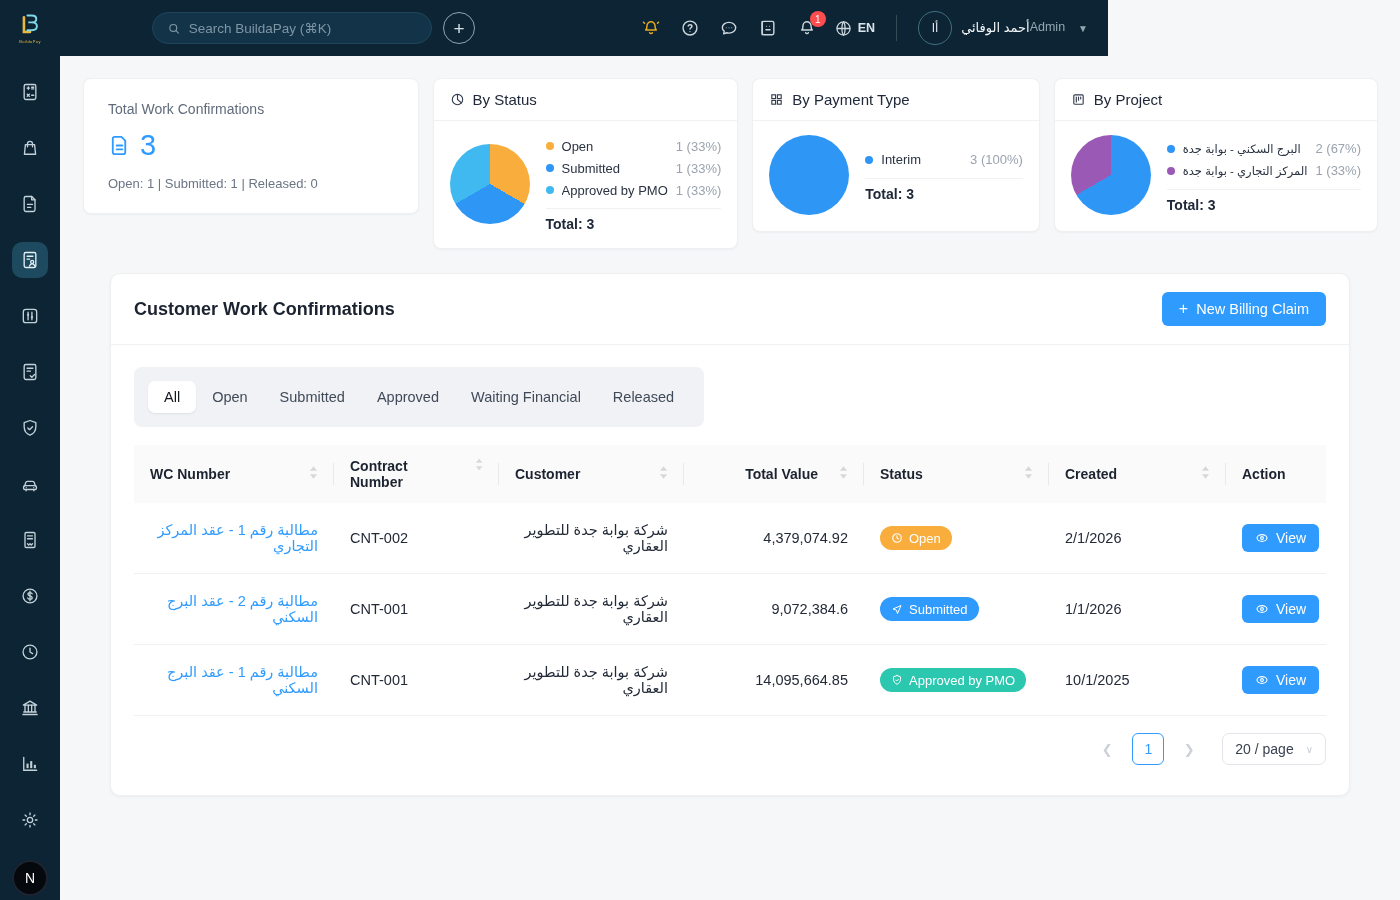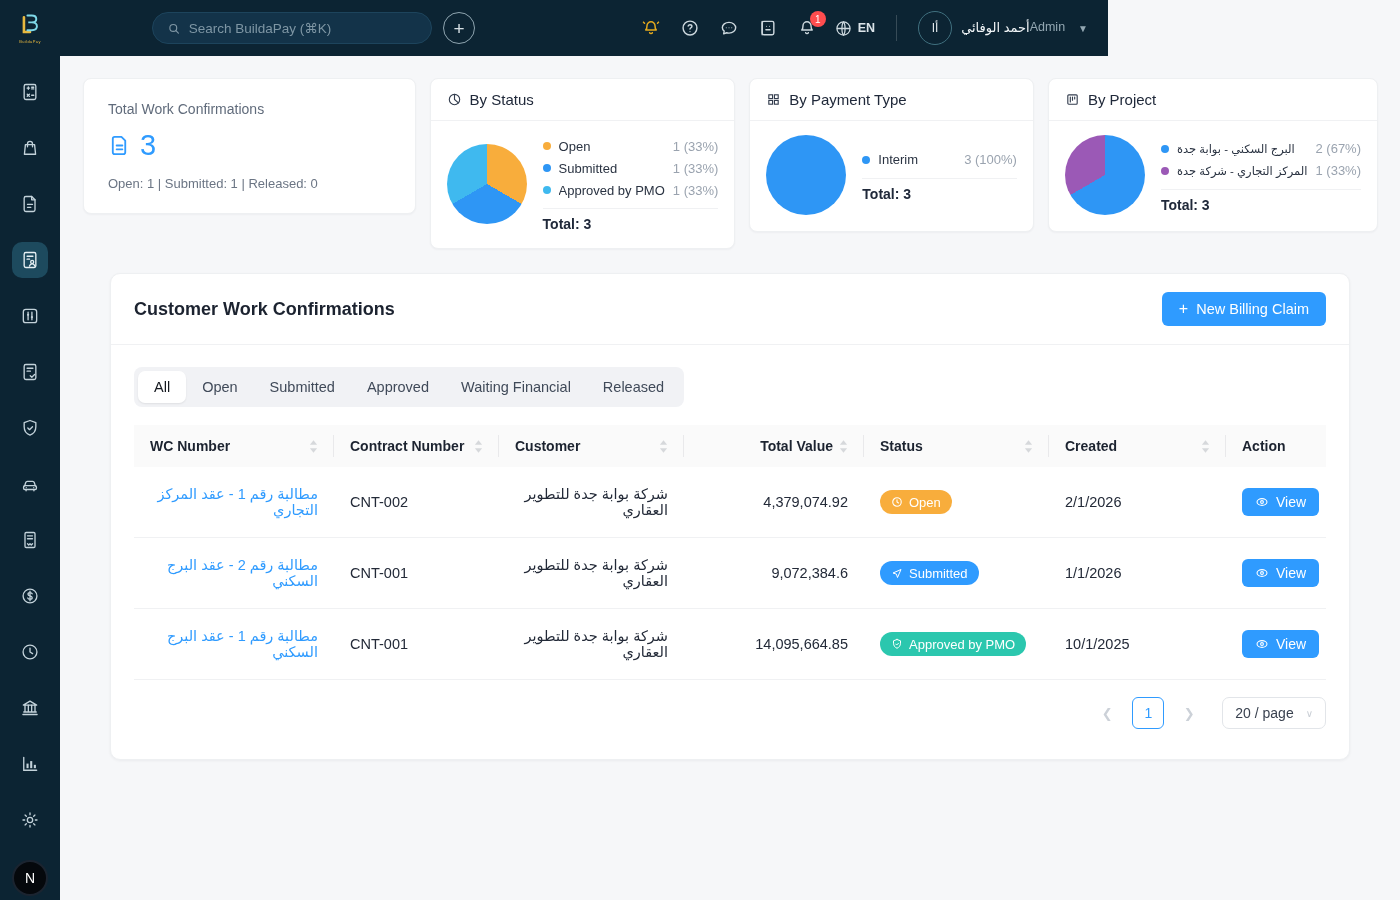--- a/index.html
+++ b/index.html
@@ -72,29 +72,29 @@
 
   
   .main-card { margin:24px 50px 0; width:1240px; border-radius:10px; background:#fff; border:1px solid #eef0f2;
                box-shadow:0 1px 3px rgba(16,24,40,.05); }
   .main-head { display:flex; align-items:center; justify-content:space-between; padding:18px 23px; border-bottom:1px solid #f0f1f3; }
   .main-title { font-size:18px; font-weight:700; color:#1c2330; }
   .new-btn { display:flex; align-items:center; gap:8px; background:#2f9bff; color:#fff; border:none; border-radius:6px;
              padding:9px 17px; font-size:14.5px; cursor:pointer; font-family:inherit; }
   .new-btn .plus { font-size:16px; line-height:1; }
 
-  .tabs { display:inline-flex; margin:22px 23px 18px; background:#f1f2f5; border-radius:8px; padding:4px; }
+  .tabs { display:inline-flex; margin:22px 23px 18px; background:#f1f2f5; border-radius:8px; padding:14px; }
   .tab { padding:8px 16px; font-size:14.5px; color:#404a59; cursor:pointer; border-radius:7px; white-space:nowrap; }
   .tab.active { background:#fff; color:#14181f; box-shadow:0 1px 2px rgba(0,0,0,.08); }
 
   .table-wrap { padding:0 23px; }
   table { width:100%; border-collapse:collapse; table-layout:fixed; }
   thead th { background:#fafafa; font-size:14px; font-weight:700; color:#1c2330; text-align:left;
              padding:13px 16px; position:relative; }
-  thead th .th-inner { display:flex; align-items:center; justify-content:space-between; gap:6px; }
+  thead th .th-inner { display:flex; align-items:flex-start; justify-content:space-between; gap:21px; }
   thead th.right .th-inner { justify-content:flex-end; }
   thead th .sep { position:absolute; right:0; top:50%; transform:translateY(-50%); width:1px; height:22px; background:#e9e9eb; }
   .sorter { display:inline-flex; flex-direction:column; line-height:0; }
   tbody td { padding:19px 16px; font-size:14.5px; color:#232a38; border-bottom:1px solid #f0f1f3; vertical-align:middle; }
   tbody tr td:first-child { border-bottom:1px solid #f0f1f3; }
   .wc-link { color:#2f9bff; text-align:right; cursor:pointer; }
   .t-right { text-align:right; }
   .ar-cell { text-align:right; }
 
   .badge { display:inline-flex; align-items:center; gap:6px; padding:4.5px 11px; border-radius:999px; color:#fff; font-size:13px; white-space:nowrap; }
@@ -374,21 +374,21 @@
       <div class="cc-body">
         <div class="pie" style="background: conic-gradient(rgb(46, 150, 245) 0deg, rgb(46, 150, 245) 240deg, rgb(155, 89, 182) 240deg, rgb(155, 89, 182) 360deg);"></div>
         <div class="legend">
           <div class="lg-row">
             <span class="lg-dot" style="background: rgb(46, 150, 245);"></span>
             <span class="lg-label ar">البرج السكني - بوابة جدة</span>
             <span class="lg-val">2 (67%)</span>
           </div>
           <div class="lg-row">
             <span class="lg-dot" style="background: rgb(155, 89, 182);"></span>
-            <span class="lg-label ar">المركز التجاري - شركة جدة</span>
+            <span class="lg-label ar">المركز التجاري - بوابة جدة</span>
             <span class="lg-val">1 (33%)</span>
           </div>
           <div class="lg-sep"></div>
           <div class="lg-total">Total: 3</div>
         </div>
       </div>
     </section>
   </div>
 
   <section class="main-card">

